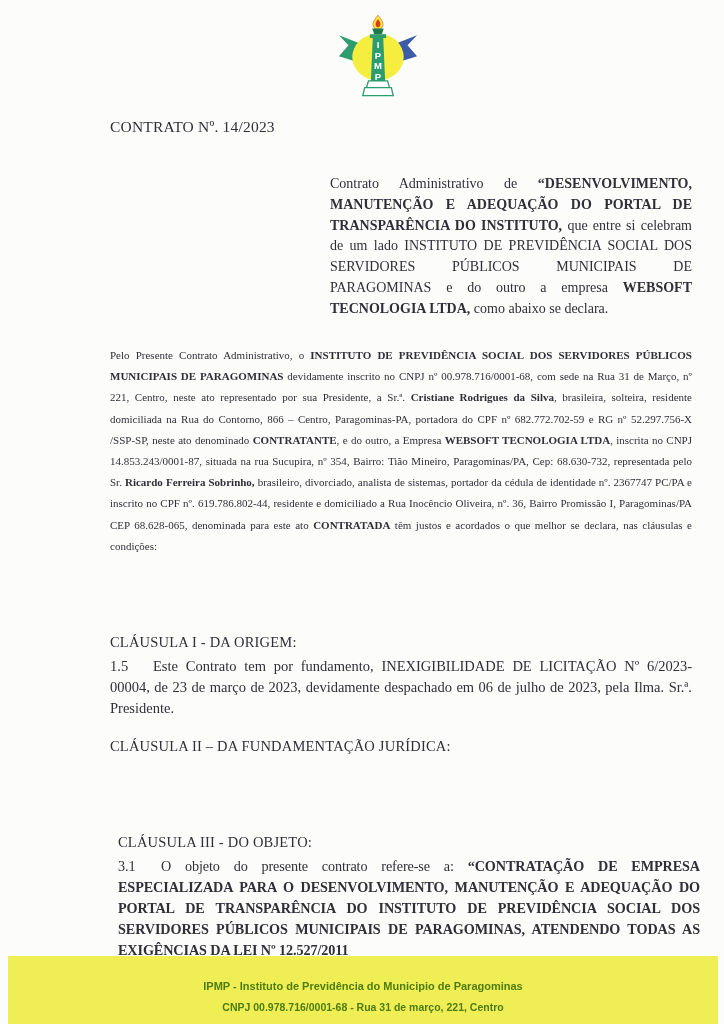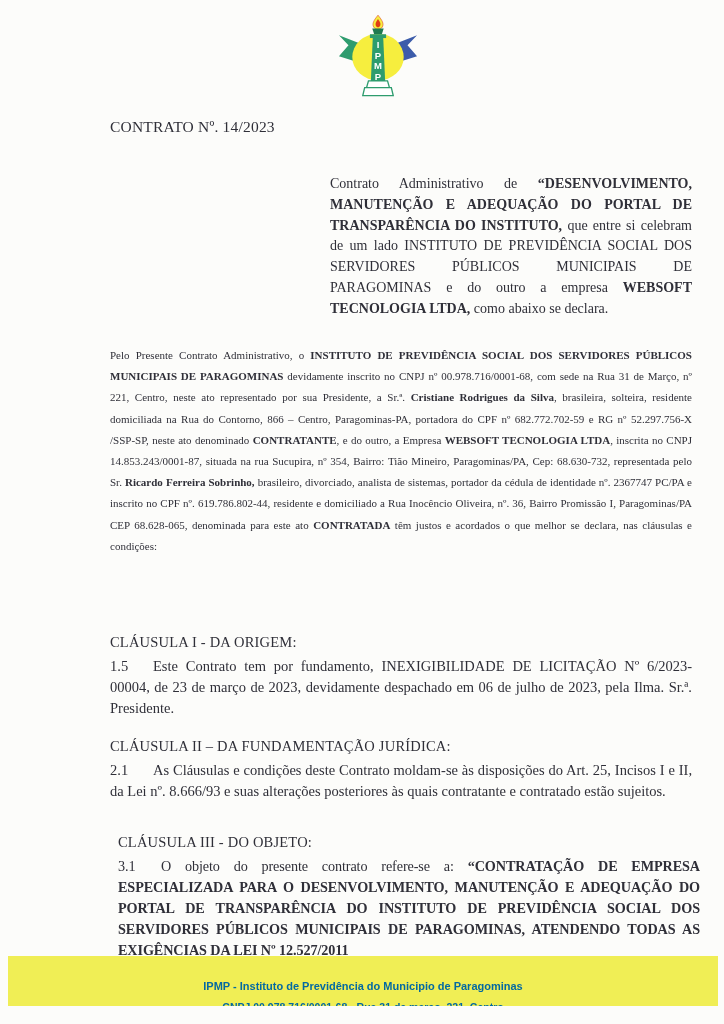--- a/index.html
+++ b/index.html
@@ -18,23 +18,23 @@
   .clause{font-size:14.5px;}
   .clause-1{top:632px;}
   .clause-2{top:736px;}
   .clause-3{top:832px;margin-left:8px;}
   .clause-heading{line-height:21.5px;letter-spacing:.2px;}
   .clause-item{text-align:justify;line-height:21.3px;margin-top:2px;}
   .clause-3 .clause-item{font-size:14.2px;line-height:21px;letter-spacing:-0.1px;}
   .num{display:inline-block;width:43px;}
   .b{font-weight:bold;}
   .footer-band{
-    position:absolute;left:8px;right:6px;top:956px;height:50px;overflow:hidden;
+    position:absolute;left:8px;right:6px;top:956px;height:69px;overflow:hidden;
     background:var(--footer-band,#f0ee55);text-align:center;
-    font-family:"Liberation Sans", sans-serif;color:#0369a1;
+    font-family:"Liberation Sans", sans-serif;color:#4d7c0f;
   }
   .f1{margin-top:24px;font-size:11px;font-weight:bold;line-height:13px;}
   .f2{font-size:10.5px;font-weight:bold;line-height:13px;margin-top:8px;}
   .f3{font-size:10px;font-weight:bold;line-height:13px;letter-spacing:-0.2px;opacity:.92;}
   .logo text{font-family:"Liberation Sans", sans-serif;font-weight:bold;font-size:10px;
     text-anchor:middle;fill:#ffffff;}
 </style>
 </head>
 <body>
 
@@ -63,21 +63,20 @@
 
   <p class="block opening"><span>Pelo Presente Contrato Administrativo, o </span><span class="b">INSTITUTO DE PREVIDÊNCIA SOCIAL DOS SERVIDORES PÚBLICOS MUNICIPAIS DE PARAGOMINAS</span><span> devidamente inscrito no CNPJ nº 00.978.716/0001-68, com sede na Rua 31 de Março, nº 221, Centro, neste ato representado por sua Presidente, a Sr.ª. </span><span class="b">Cristiane Rodrigues da Silva</span><span>, brasileira, solteira, residente domiciliada na Rua do Contorno, 866 – Centro, Paragominas-PA, portadora do CPF nº 682.772.702-59 e RG nº 52.297.756-X /SSP-SP, neste ato denominado </span><span class="b">CONTRATANTE</span><span>, e do outro, a Empresa </span><span class="b">WEBSOFT TECNOLOGIA LTDA</span><span>, inscrita no CNPJ 14.853.243/0001-87, situada na rua Sucupira, nº 354, Bairro: Tião Mineiro, Paragominas/PA, Cep: 68.630-732, representada pelo Sr. </span><span class="b">Ricardo Ferreira Sobrinho,</span><span> brasileiro, divorciado, analista de sistemas, portador da cédula de identidade nº. 2367747 PC/PA e inscrito no CPF nº. 619.786.802-44, residente e domiciliado a Rua Inocêncio Oliveira, nº. 36, Bairro Promissão I, Paragominas/PA CEP 68.628-065, denominada para este ato </span><span class="b">CONTRATADA</span><span> têm justos e acordados o que melhor se declara, nas cláusulas e condições:</span></p>
 
   <div class="block clause clause-1">
     <div class="clause-heading">CLÁUSULA I - DA ORIGEM:</div>
     <p class="clause-item"><span class="num">1.5</span><span><span>Este Contrato tem por fundamento, INEXIGIBILIDADE DE LICITAÇÃO Nº 6/2023-00004, de 23 de março de 2023, devidamente despachado em 06 de julho de 2023, pela Ilma. Sr.ª. Presidente.</span></span></p>
   </div>
 
   <div class="block clause clause-2">
     <div class="clause-heading">CLÁUSULA II – DA FUNDAMENTAÇÃO JURÍDICA:</div>
-    <p class="clause-item"><span class="num">2.1</span><span><span>As Cláusulas e condições deste Contrato moldam-se às disposições do Art. 25, Incisos I e II, da Lei nº. 8.666/93 e suas alterações posteriores às quais contratante e contratado estão sujeitos.</span></span></p>
   </div>
 
   <div class="block clause clause-3">
     <div class="clause-heading">CLÁUSULA III - DO OBJETO:</div>
     <p class="clause-item"><span class="num">3.1</span><span><span>O objeto do presente contrato refere-se a: </span><span class="b">“CONTRATAÇÃO DE EMPRESA ESPECIALIZADA PARA O DESENVOLVIMENTO, MANUTENÇÃO E ADEQUAÇÃO DO PORTAL DE TRANSPARÊNCIA DO INSTITUTO DE PREVIDÊNCIA SOCIAL DOS SERVIDORES PÚBLICOS MUNICIPAIS DE PARAGOMINAS, ATENDENDO TODAS AS EXIGÊNCIAS DA LEI Nº 12.527/2011</span></span></p>
   </div>
 
   <div class="footer-band">
     <div class="f1">IPMP - Instituto de Previdência do Municipio de Paragominas</div>
     <div class="f2">CNPJ 00.978.716/0001-68 - Rua 31 de março, 221, Centro</div>

